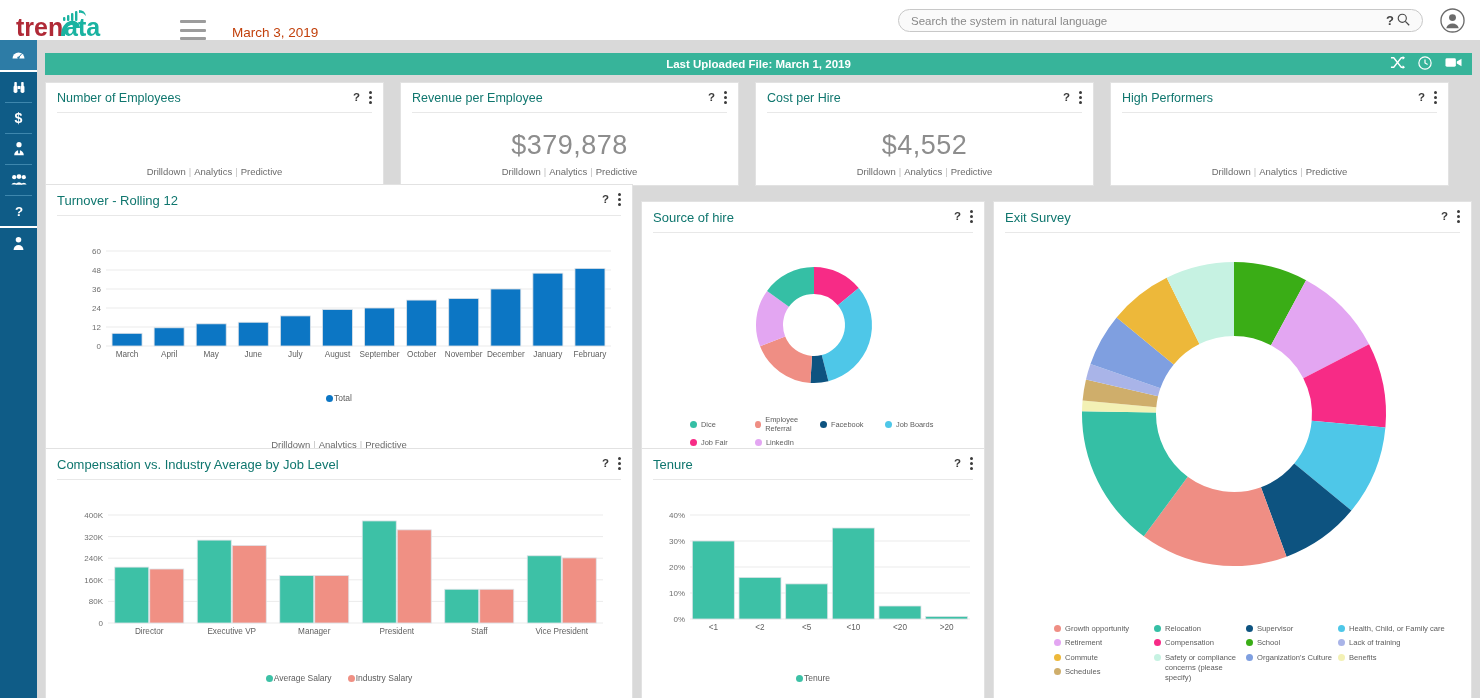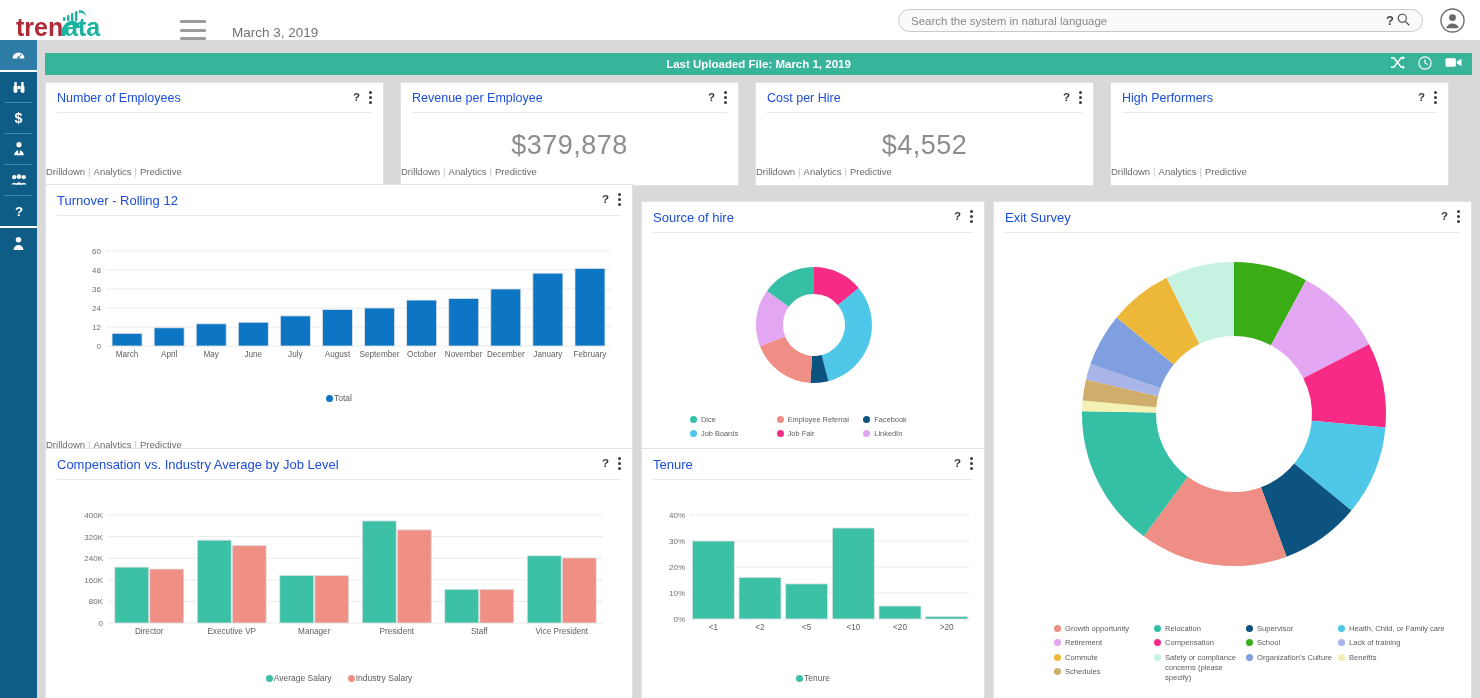--- a/index.html
+++ b/index.html
@@ -13,21 +13,21 @@
   
   .topbar {
     position: absolute; top: 0; left: 0; width: 1480px; height: 40px;
     background: #ffffff; display: flex; align-items: flex-end;
   }
   .logo { margin-left: 16px; width: 122px; height: 32px; position: relative; }
   .logo svg { display: block; }
   .hamburger { margin-left: 42px; width: 26px; height: 20px;
     display: flex; flex-direction: column; justify-content: space-between; cursor: pointer; }
   .hamburger span { display: block; height: 3px; background: #9c9c9c; border-radius: 1px; }
-  .topdate { margin-left: 26px; font-size: 13.5px; color: #737373; }
+  .topdate { margin-left: 26px; font-size: 13.5px; color: #c2410c; }
   .search-wrap {
     position: absolute; left: 898px; top: 9px;
     width: 525px; height: 23px;
     border: 1px solid #c8c8c8; border-radius: 12px; background: #fafafa;
     display: flex; align-items: center;
   }
   .search-input {
     flex: 1; border: 0; outline: none; background: transparent;
     font-size: 11.5px; color: #6f6f6f; padding-left: 12px;
     font-family: "Liberation Sans", sans-serif;
@@ -62,52 +62,52 @@
     background: #37b49a; color: #ffffff;
     display: flex; align-items: center; justify-content: center;
     font-size: 11.5px; font-weight: bold;
   }
   .greenbar-icons { position: absolute; right: 10px; top: 2px; display: flex; gap: 13px; align-items: center; color: #fff; }
   .greenbar-icons > span { cursor: pointer; display: flex; }
 
   
   .card { position: absolute; background: #ffffff; border: 1px solid #e2e2e2; }
   .card-head { display: flex; align-items: flex-start; justify-content: space-between; padding: 8px 11px 0 11px; }
-  .card-title { font-size: 12.5px; color: #1d4ed8; font-weight: normal; }
+  .card-title { font-size: 12.5px; color: #0f766e; font-weight: normal; }
   .card-title.big { font-size: 13px; }
   .card-tools { display: flex; align-items: center; gap: 9px; }
   .tool-q { font-size: 11.5px; font-weight: bold; color: #3b3b3b; cursor: pointer; line-height: 1; }
   .kebab { width: 3px; display: flex; flex-direction: column; gap: 2px; cursor: pointer; }
   .kebab i { width: 3px; height: 3px; background: #3b3b3b; border-radius: 50%; display: block; }
   .card-rule { height: 1px; background: #e8e8e8; margin: 7px 11px 0 11px; }
   .kpi-value { text-align: center; font-size: 27px; color: #8d8d8d; font-weight: 300; margin-top: 17px; letter-spacing: .5px; }
   .card-links {
     position: absolute; bottom: 8px; left: 0; width: 100%;
-    font-size: 9.5px; color: #6b6b6b;
+    text-align: center; font-size: 9.5px; color: #6b6b6b;
   }
   .card-links span { cursor: pointer; }
   .card-links .sep { color: #c2c2c2; margin: 0 3px; }
 
   
   .chart-area { position: absolute; }
   .axis-label { font-size: 8px; fill: #6f6f6f; font-family: "Liberation Sans", sans-serif; }
   .cat-label { font-size: 8.2px; fill: #5f5f5f; font-family: "Liberation Sans", sans-serif; }
   .gridline { stroke: #ebebeb; stroke-width: 1; }
 
   .legend { position: absolute; width: 100%; display: flex; justify-content: center; gap: 16px; font-size: 8.5px; color: #5c5c5c; }
   .legend .li { display: flex; align-items: center; gap: 1px; cursor: pointer; }
   .dot { width: 7px; height: 7px; border-radius: 50%; display: inline-block; }
 
   .legend-grid {
     position: absolute; display: grid; font-size: 7.6px; color: #5c5c5c; line-height: 1.35;
   }
   .legend-grid .li { display: flex; align-items: flex-start; gap: 4px; margin-bottom: 4px; cursor: pointer; }
   .legend-grid .dot { margin-top: 1px; flex: none; }
 
-  .donut-legend { position: absolute; display: grid; grid-template-columns: repeat(3, 1fr); font-size: 7.4px; color: #5c5c5c; }
+  .donut-legend { position: absolute; display: grid; grid-template-columns: repeat(4, 1fr); font-size: 7.4px; color: #5c5c5c; }
   .donut-legend .li { display: flex; align-items: center; gap: 4px; margin-bottom: 5px; cursor: pointer; }
 </style>
 </head>
 <body>
 
 <div class="topbar">
   <div class="logo">
     <svg width="122" height="32" viewBox="0 0 122 32">
       <g fill="#1ab3a1">
         <rect x="47" y="9" width="2.4" height="4" rx="1"></rect>

